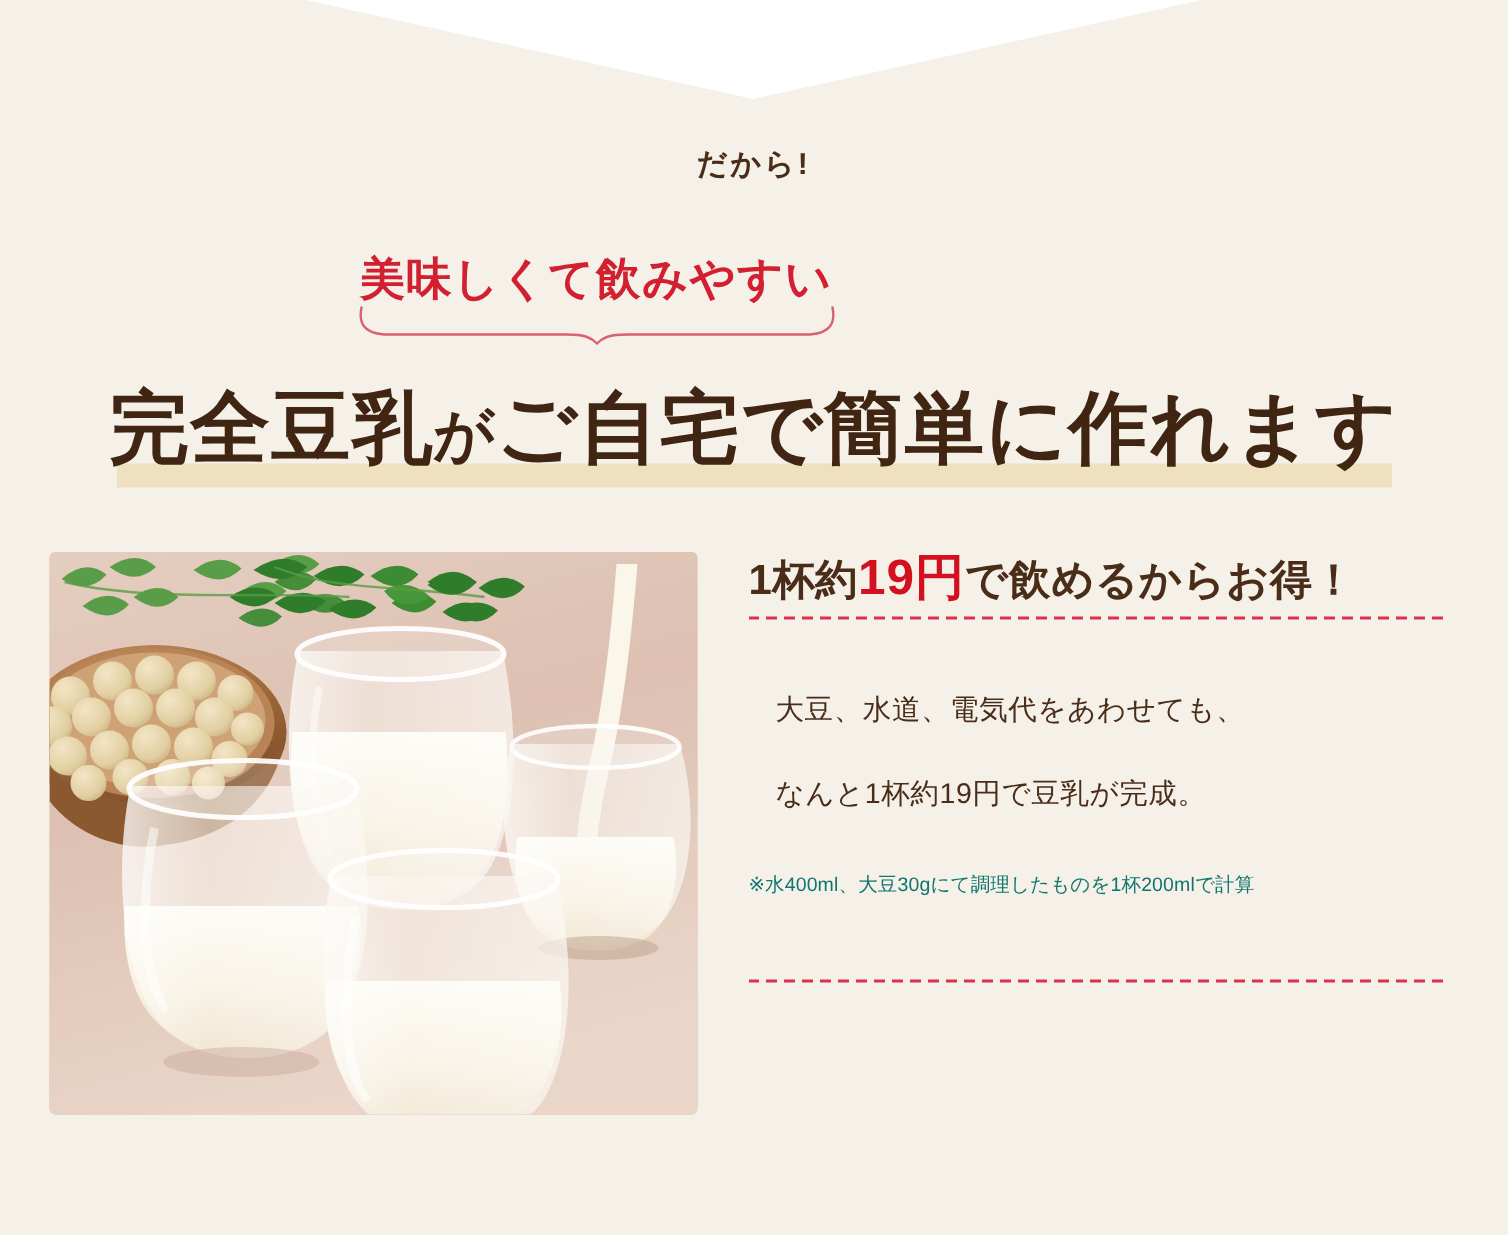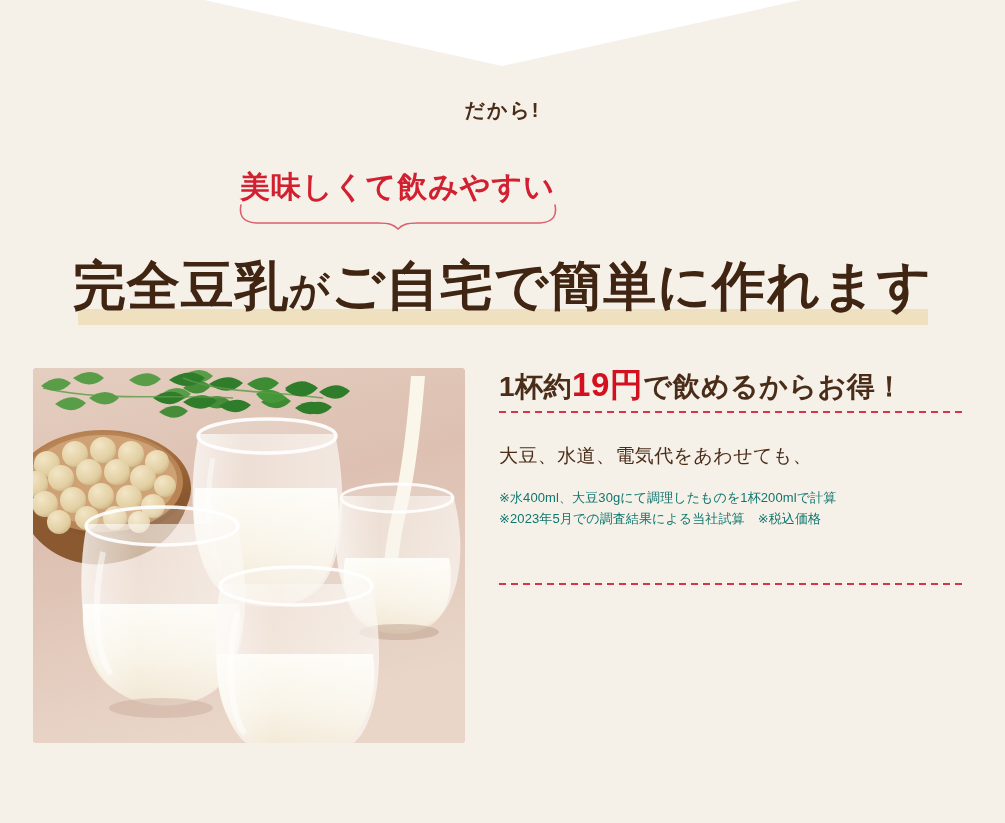--- a/index.html
+++ b/index.html
@@ -159,21 +159,21 @@
       rgba(0,0,0,0) 7px, rgba(0,0,0,0) 12px
     );
   }
 
   .body-text {
     font-size: 19px;
     color: #4a2d18;
     line-height: 2.0;
     letter-spacing: 0.4px;
   }
-  .body-text p { margin: 0; }
+  .body-text p { margin: 18px; }
 
   .notes {
     font-size: 13px;
     color: #0f766e;
     line-height: 1.65;
     letter-spacing: 0.1px;
   }
   .notes p { margin: 0; }
 
   .sp-24 { height: 24px; }
@@ -361,27 +361,27 @@
   <div class="textcol">
 
     <div>
       <div class="feature-head"><span>1杯約</span><span class="red bignum">19円</span><span>で飲めるからお得！</span></div>
       <div class="dashline"></div>
 
       <div class="sp-24"></div>
 
       <div class="body-text">
         <p>大豆、水道、電気代をあわせても、</p>
+        <p>なんと1杯約19円で豆乳が完成。</p>
       </div>
 
       <div class="sp-12"></div>
 
       <div class="notes">
         <p>※水400ml、大豆30gにて調理したものを1杯200mlで計算</p>
-        <p>※2023年5月での調査結果による当社試算　※税込価格</p>
       </div>
     </div>
 
     <div class="sp-48"></div>
 
     <div>
       <div class="dashline"></div>
 
       <div class="sp-20"></div>
 

